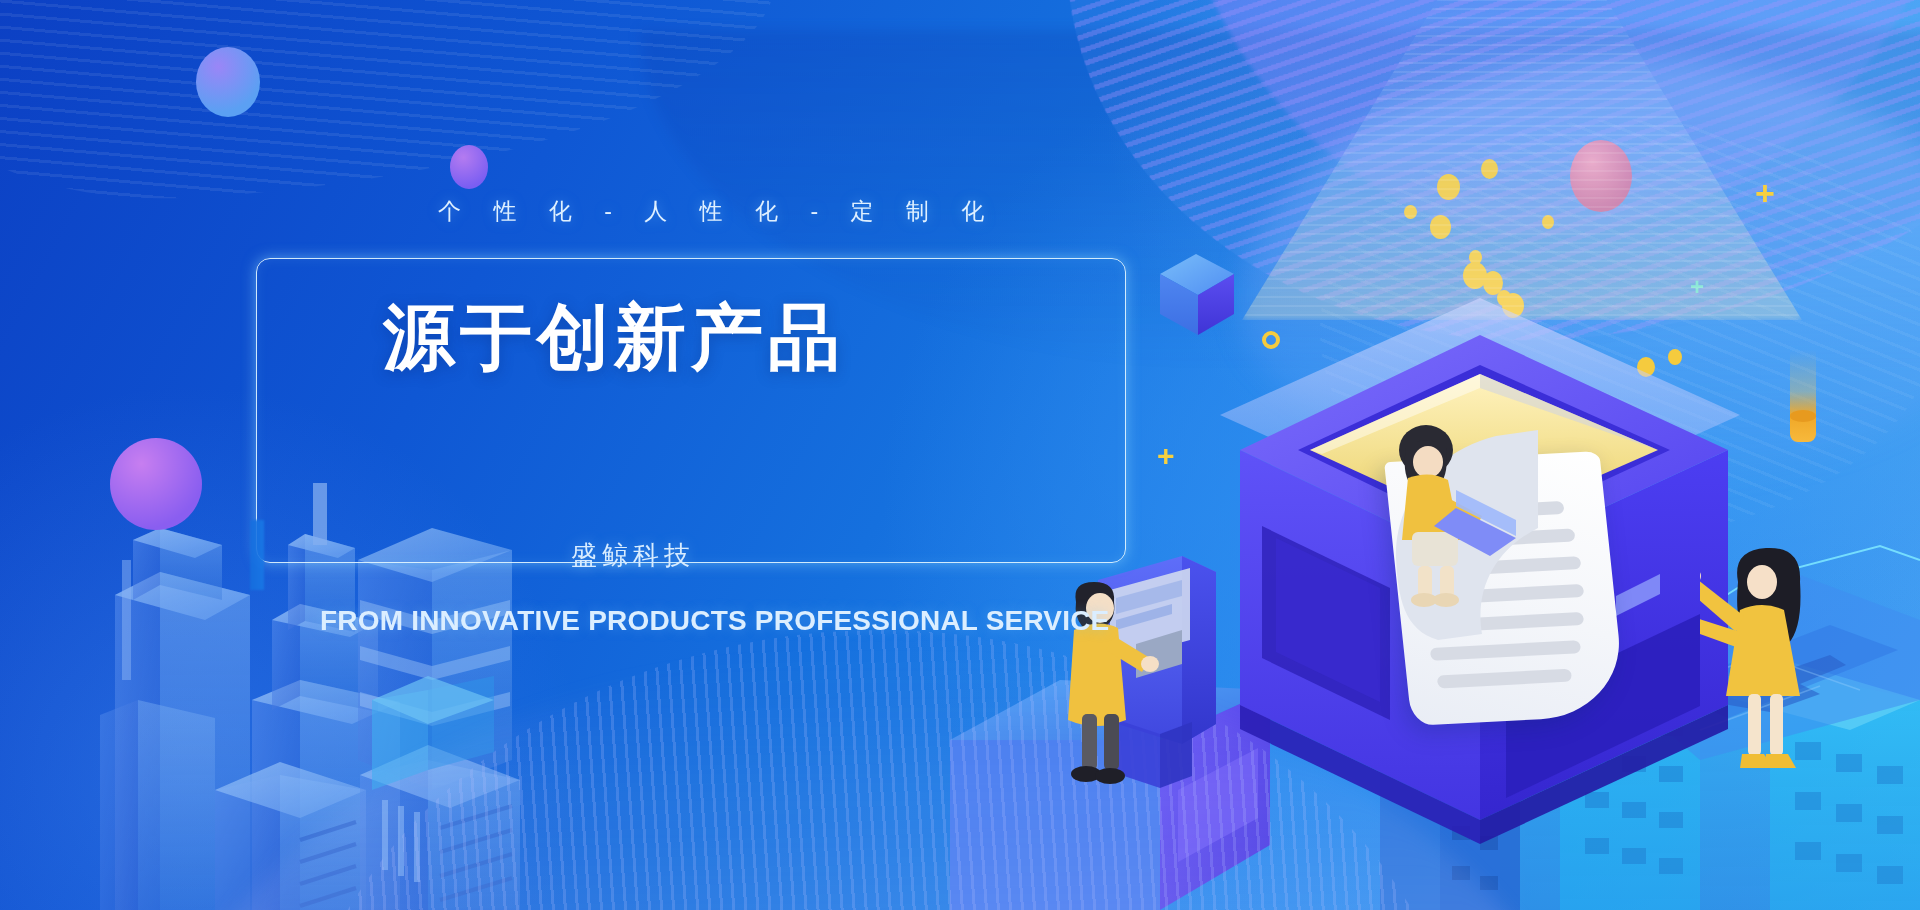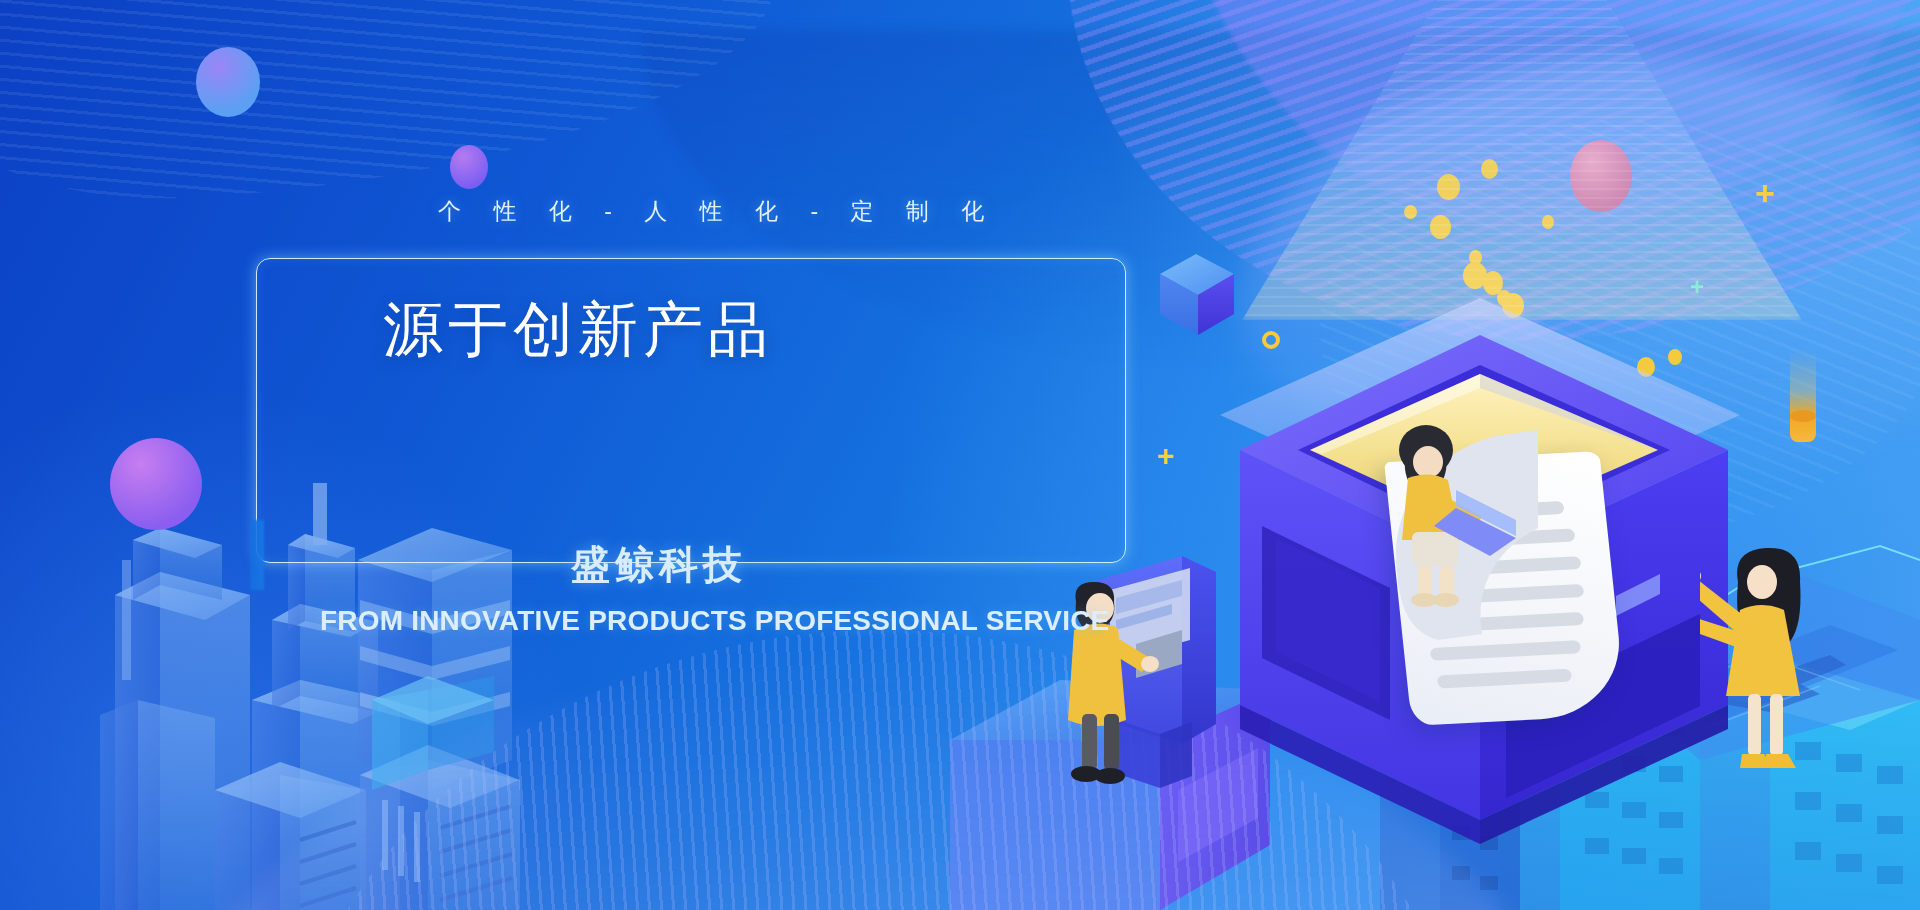--- a/index.html
+++ b/index.html
@@ -145,30 +145,30 @@
     width:870px; height:305px;
     border:1.6px solid rgba(225,245,255,0.92);
     border-radius:14px;
     box-shadow:0 0 14px rgba(140,215,255,0.55), inset 0 0 12px rgba(140,215,255,0.12);
   }
   
   .frame-mask-l { position:absolute; left:222px; top:520px; width:14px; height:70px;
     background:linear-gradient(90deg, rgba(21,110,222,0.9), rgba(25,120,230,0.9)); filter:blur(1px); }
 
   .headline-1, .headline-2 {
-    position:absolute; color:#ffffff; font-weight:400;
-    font-size:60px; letter-spacing:5px; white-space:nowrap;
+    position:absolute; color:#ffffff; font-weight:700;
+    font-size:72px; letter-spacing:5px; white-space:nowrap;
     text-shadow:0 3px 14px rgba(8,40,120,0.35);
   }
   .headline-1 { left:355px; top:290px; }
   .headline-2 { left:463px; top:412px; }
 
   .brand {
     position:absolute; left:543px; top:538px;
-    color:#d8ecff; font-size:39px; font-weight:700; letter-spacing:5px;
+    color:#d8ecff; font-size:26px; font-weight:400; letter-spacing:5px;
     white-space:nowrap;
     text-shadow:0 0 14px rgba(140,215,255,0.45);
   }
 
   .subtitle {
     position:absolute; left:292px; top:605px;
     color:#dbeeff; font-size:28px; font-weight:700; letter-spacing:0.2px;
     white-space:nowrap;
     text-shadow:0 0 12px rgba(120,200,255,0.35);
   }

